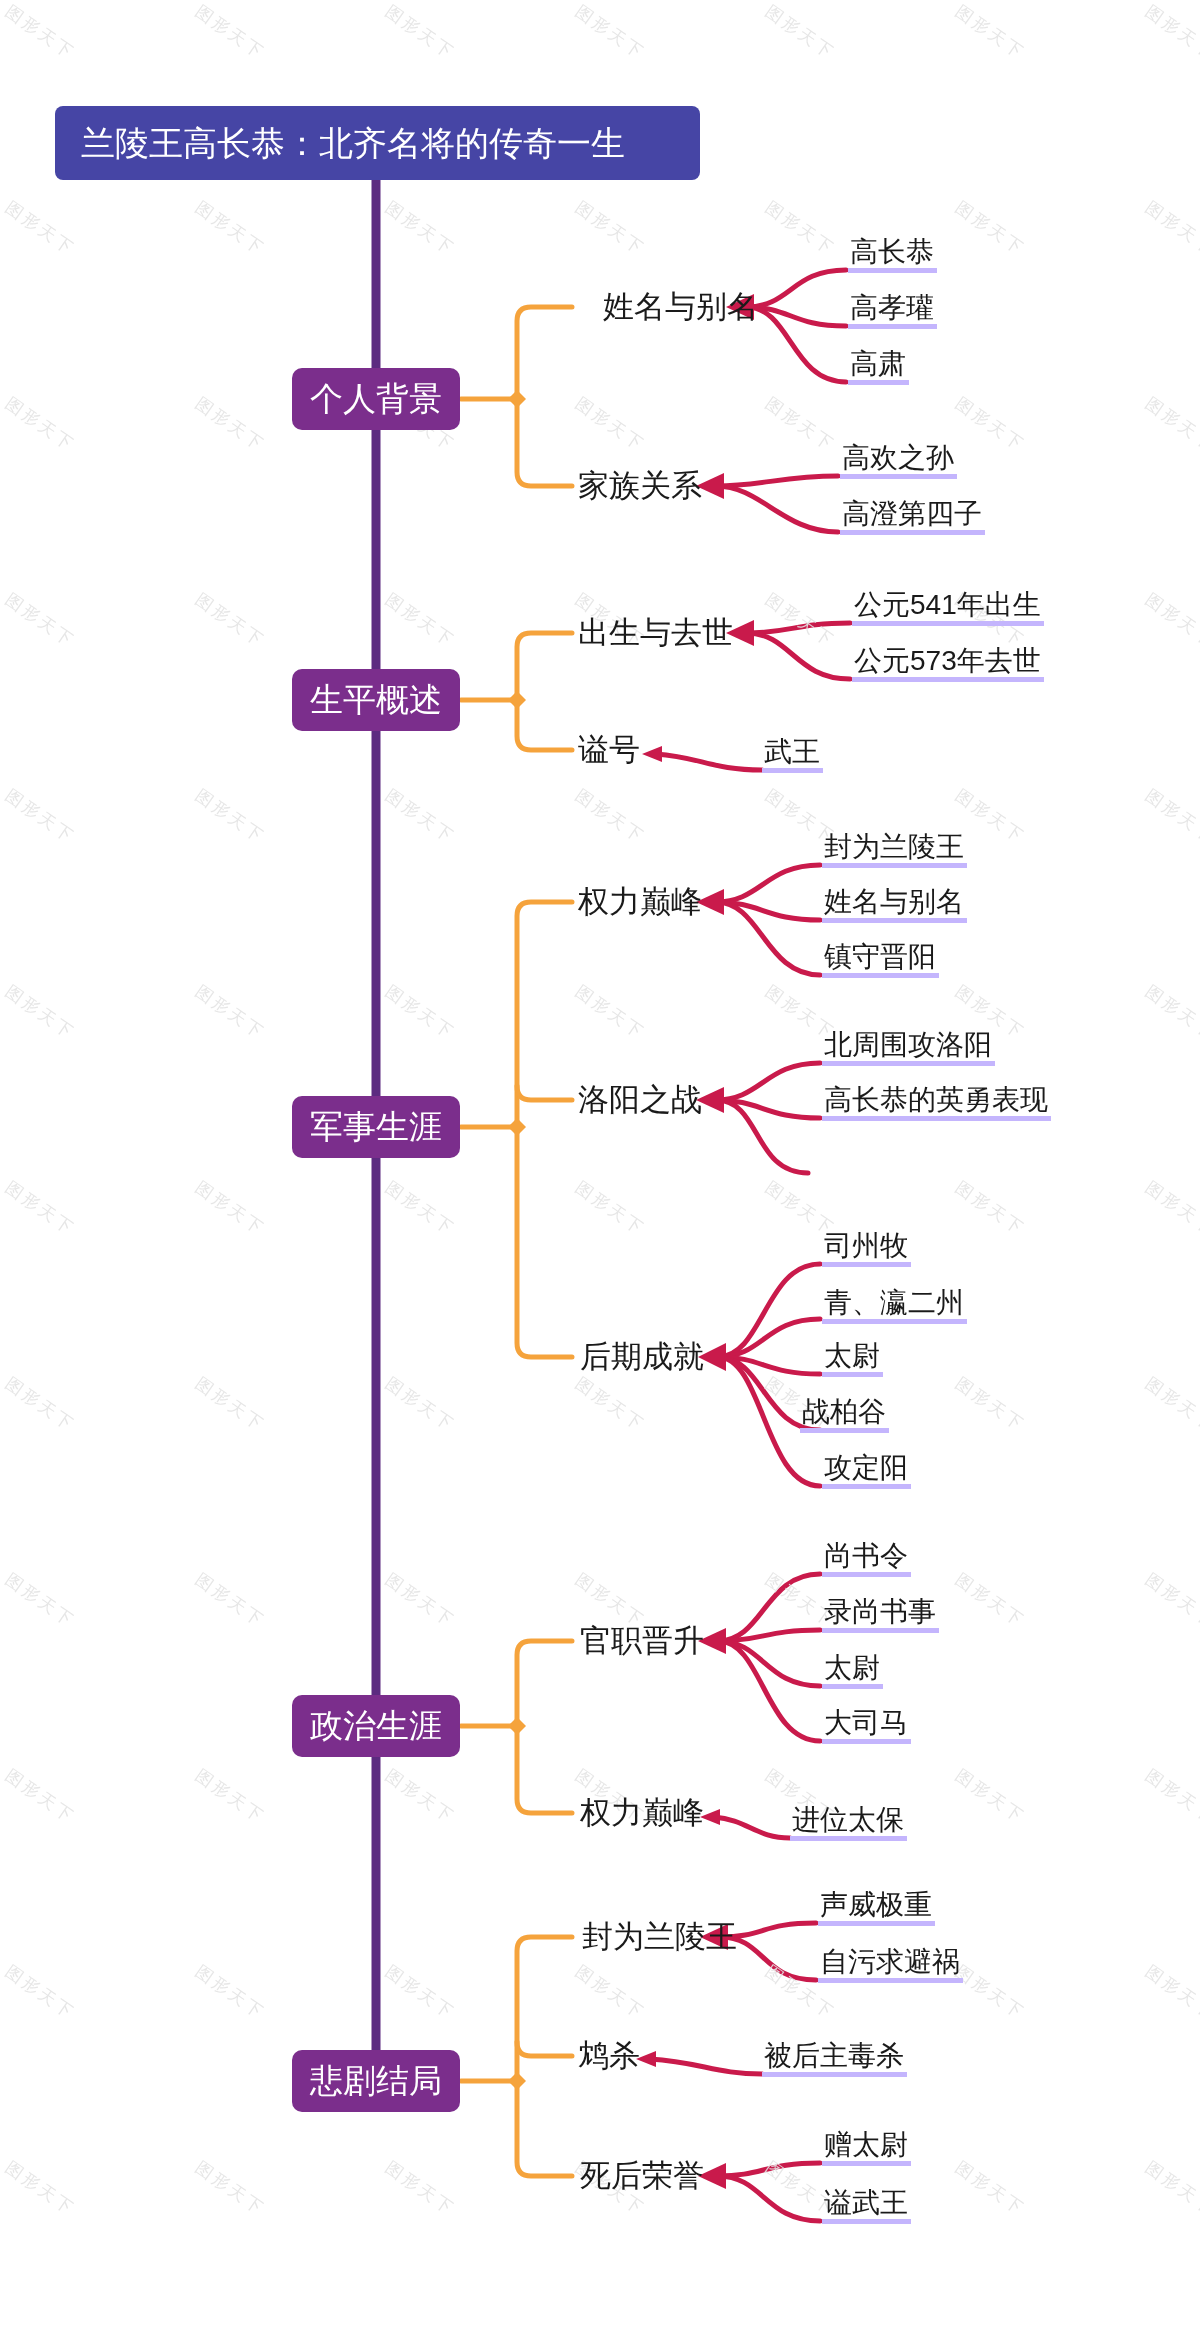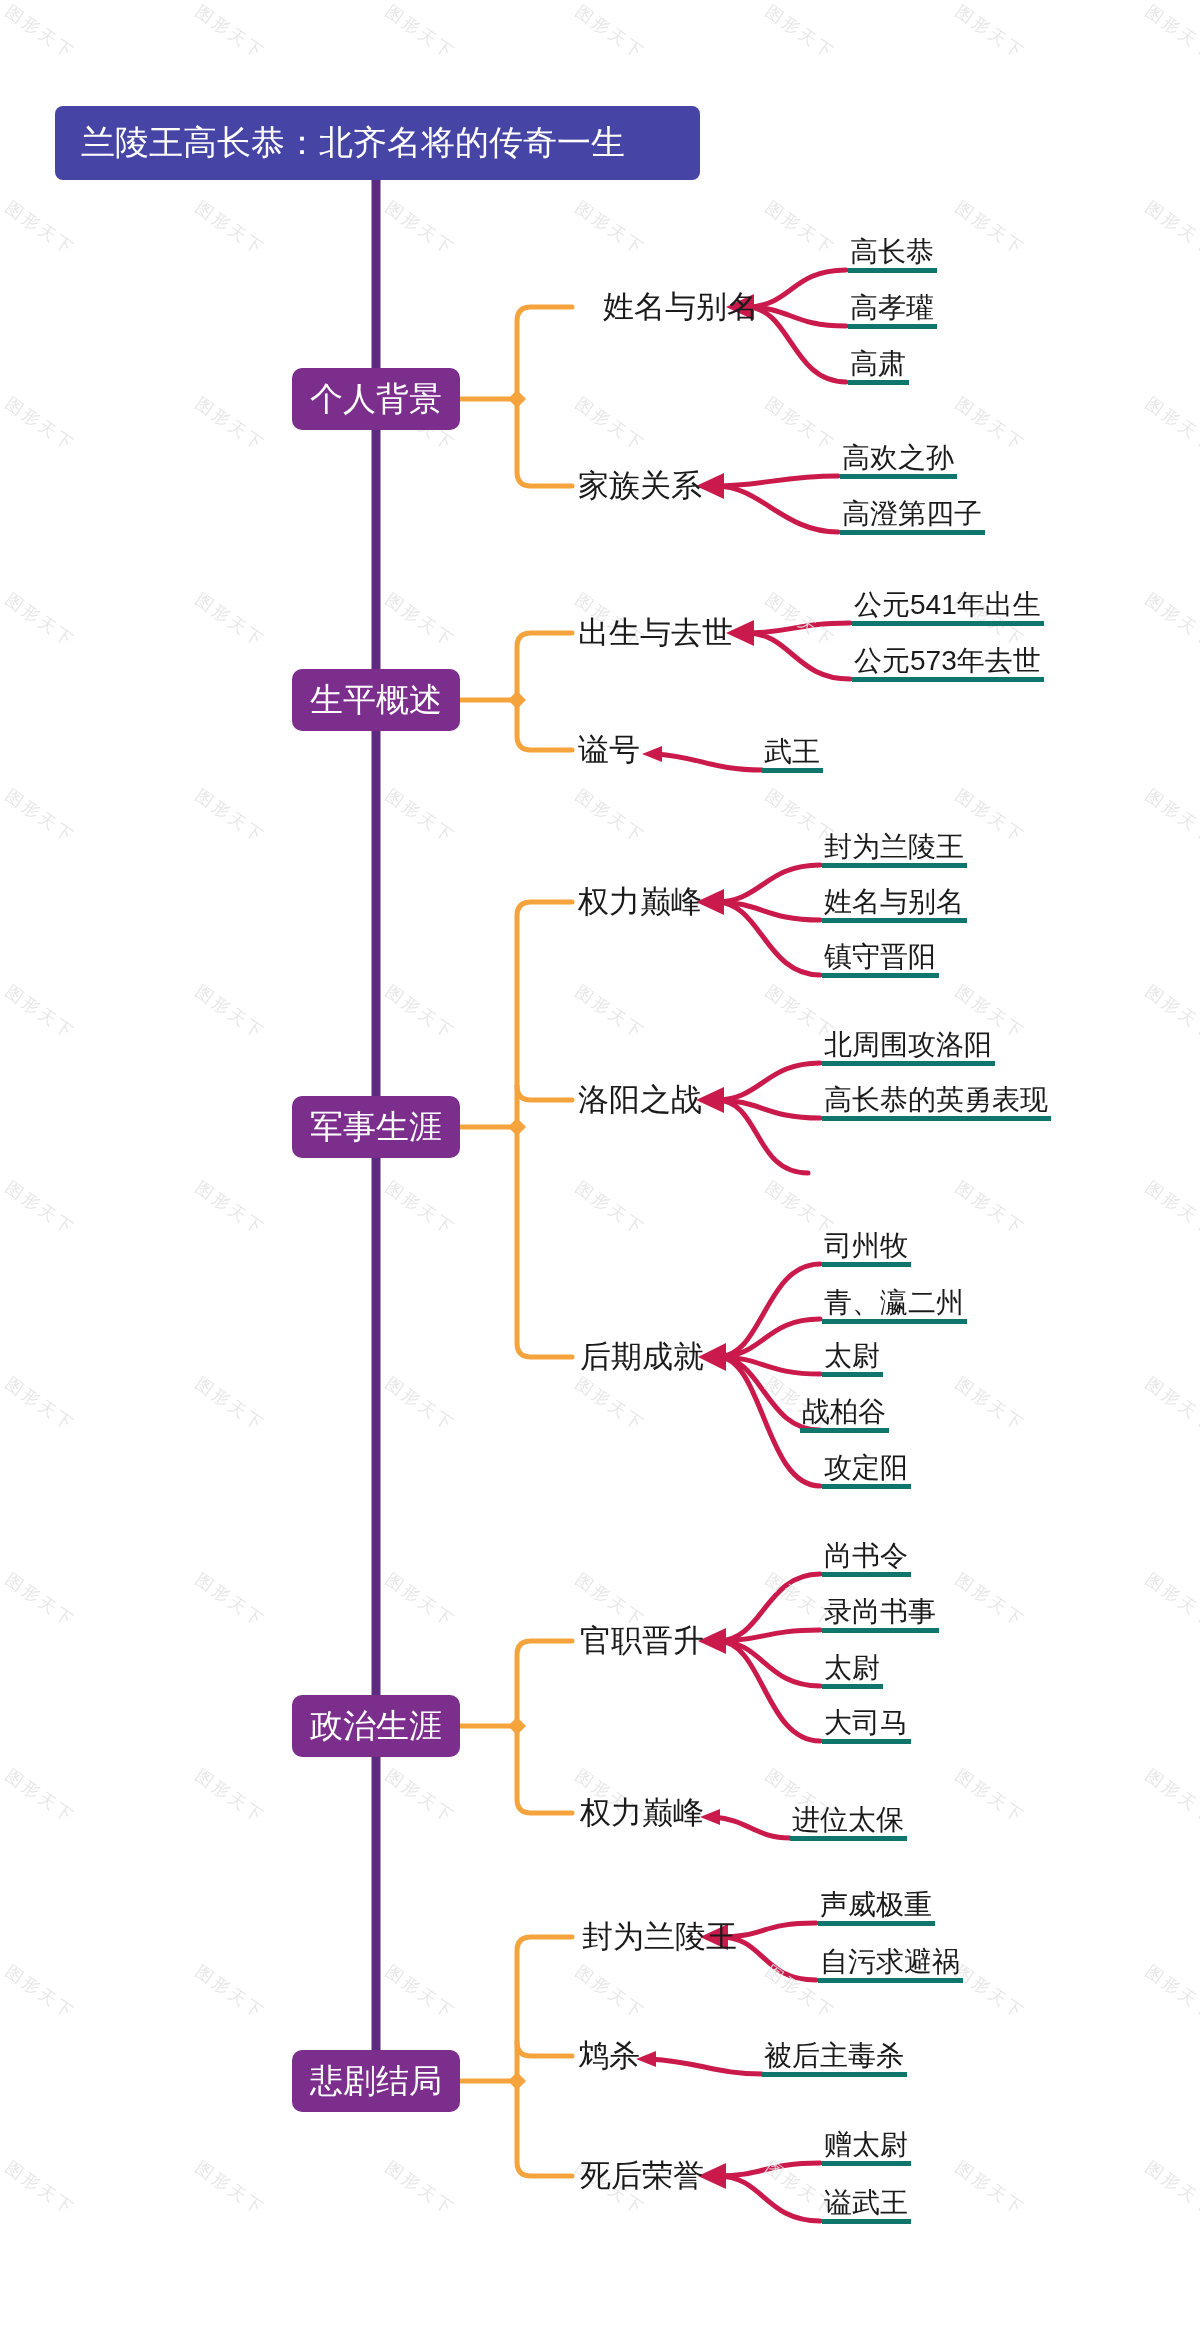--- a/index.html
+++ b/index.html
@@ -5,26 +5,26 @@
   html,body{margin:0;padding:0;background:#ffffff;}
   #stage{position:relative;width:1200px;height:2326px;background:#ffffff;overflow:hidden;
          font-family:"Liberation Sans","DejaVu Sans",sans-serif;}
   #links{position:absolute;left:0;top:0;z-index:2;}
   .wm-layer{position:absolute;left:0;top:0;width:100%;height:100%;z-index:3;pointer-events:none;}
   .wm{position:absolute;color:#e4e4e4;font-size:17px;letter-spacing:3px;white-space:nowrap;
       transform:rotate(35deg);transform-origin:left top;opacity:.9;}
   .node{position:absolute;z-index:4;white-space:nowrap;}
   .central{left:55px;top:106px;width:645px;height:74px;line-height:74px;
            background:#4645A5;color:#ffffff;font-size:34px;border-radius:8px;
-           padding-left:26px;box-sizing:border-box;font-family:Liberation Serif, serif;}
+           padding-left:26px;box-sizing:border-box;}
   .topic{left:292px;width:168px;height:62px;line-height:62px;text-align:center;
          background:#7B2E8C;color:#ffffff;font-size:33px;border-radius:10px;}
   .sub{color:#1a1a1a;font-size:31px;line-height:34px;font-weight:500;}
   .leaf{color:#1a1a1a;font-size:28px;line-height:30px;font-weight:500;
-        border-bottom:5px solid #0f766e;padding:0 3px 1px 2px;}
+        border-bottom:5px solid #c4b5fd;padding:0 3px 1px 2px;}
 </style>
 </head>
 <body>
 
 <div id="stage">
 
   <svg id="links" width="1200" height="2326" viewBox="0 0 1200 2326">
 
     <path d="M376,178 L376,2081" stroke="#5C2B80" stroke-width="9" fill="none"></path>
 

